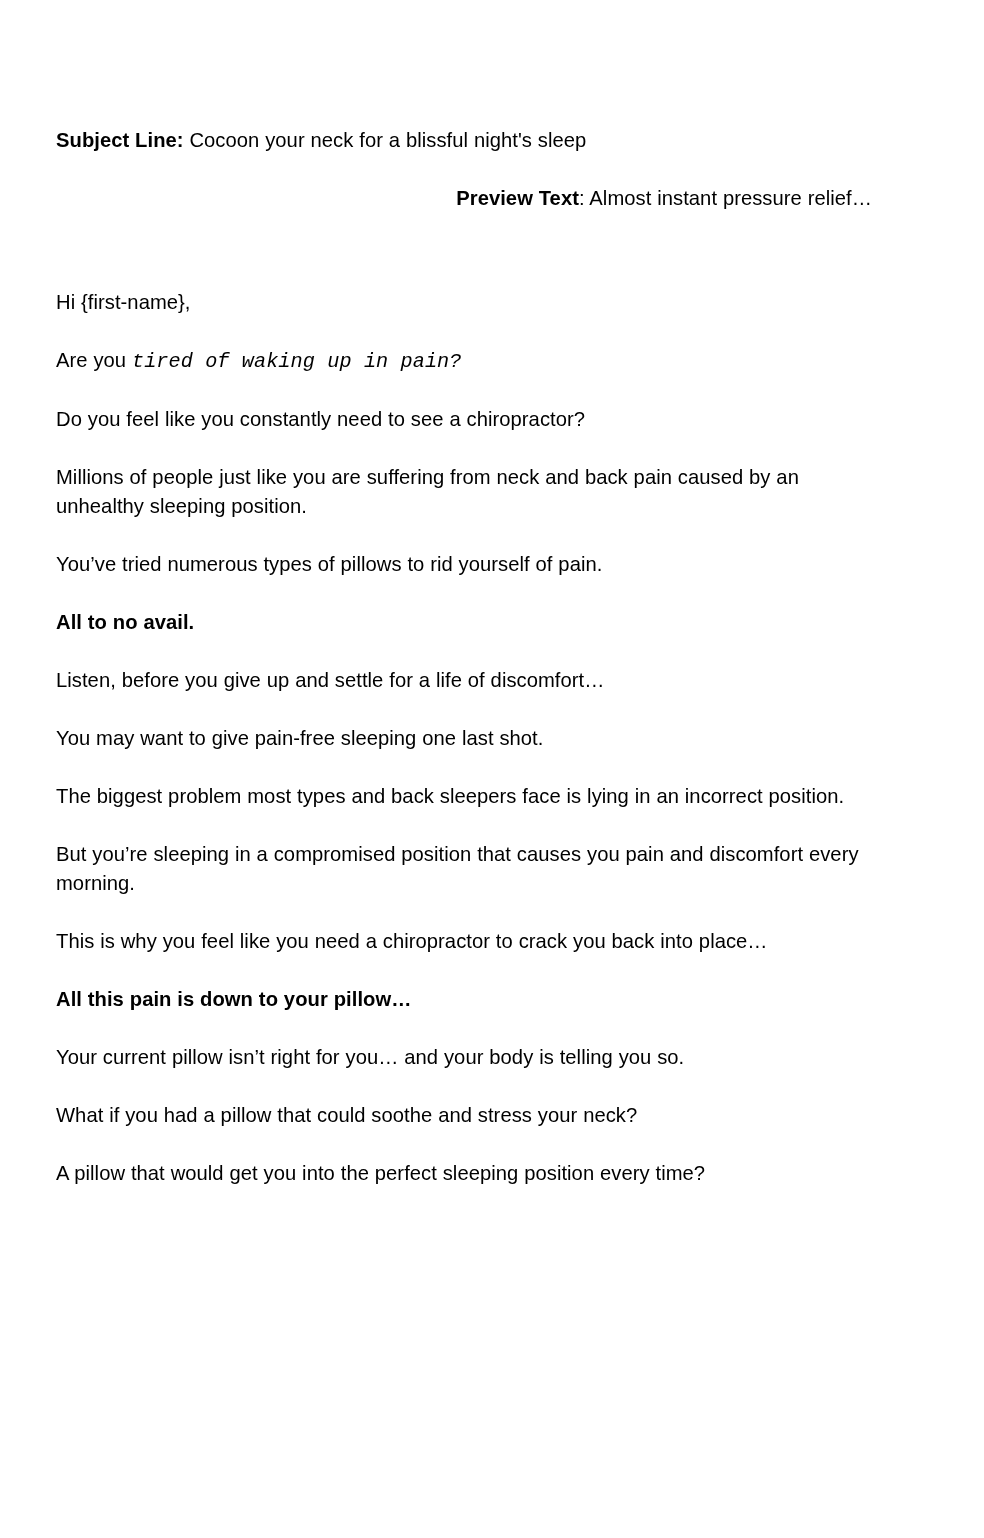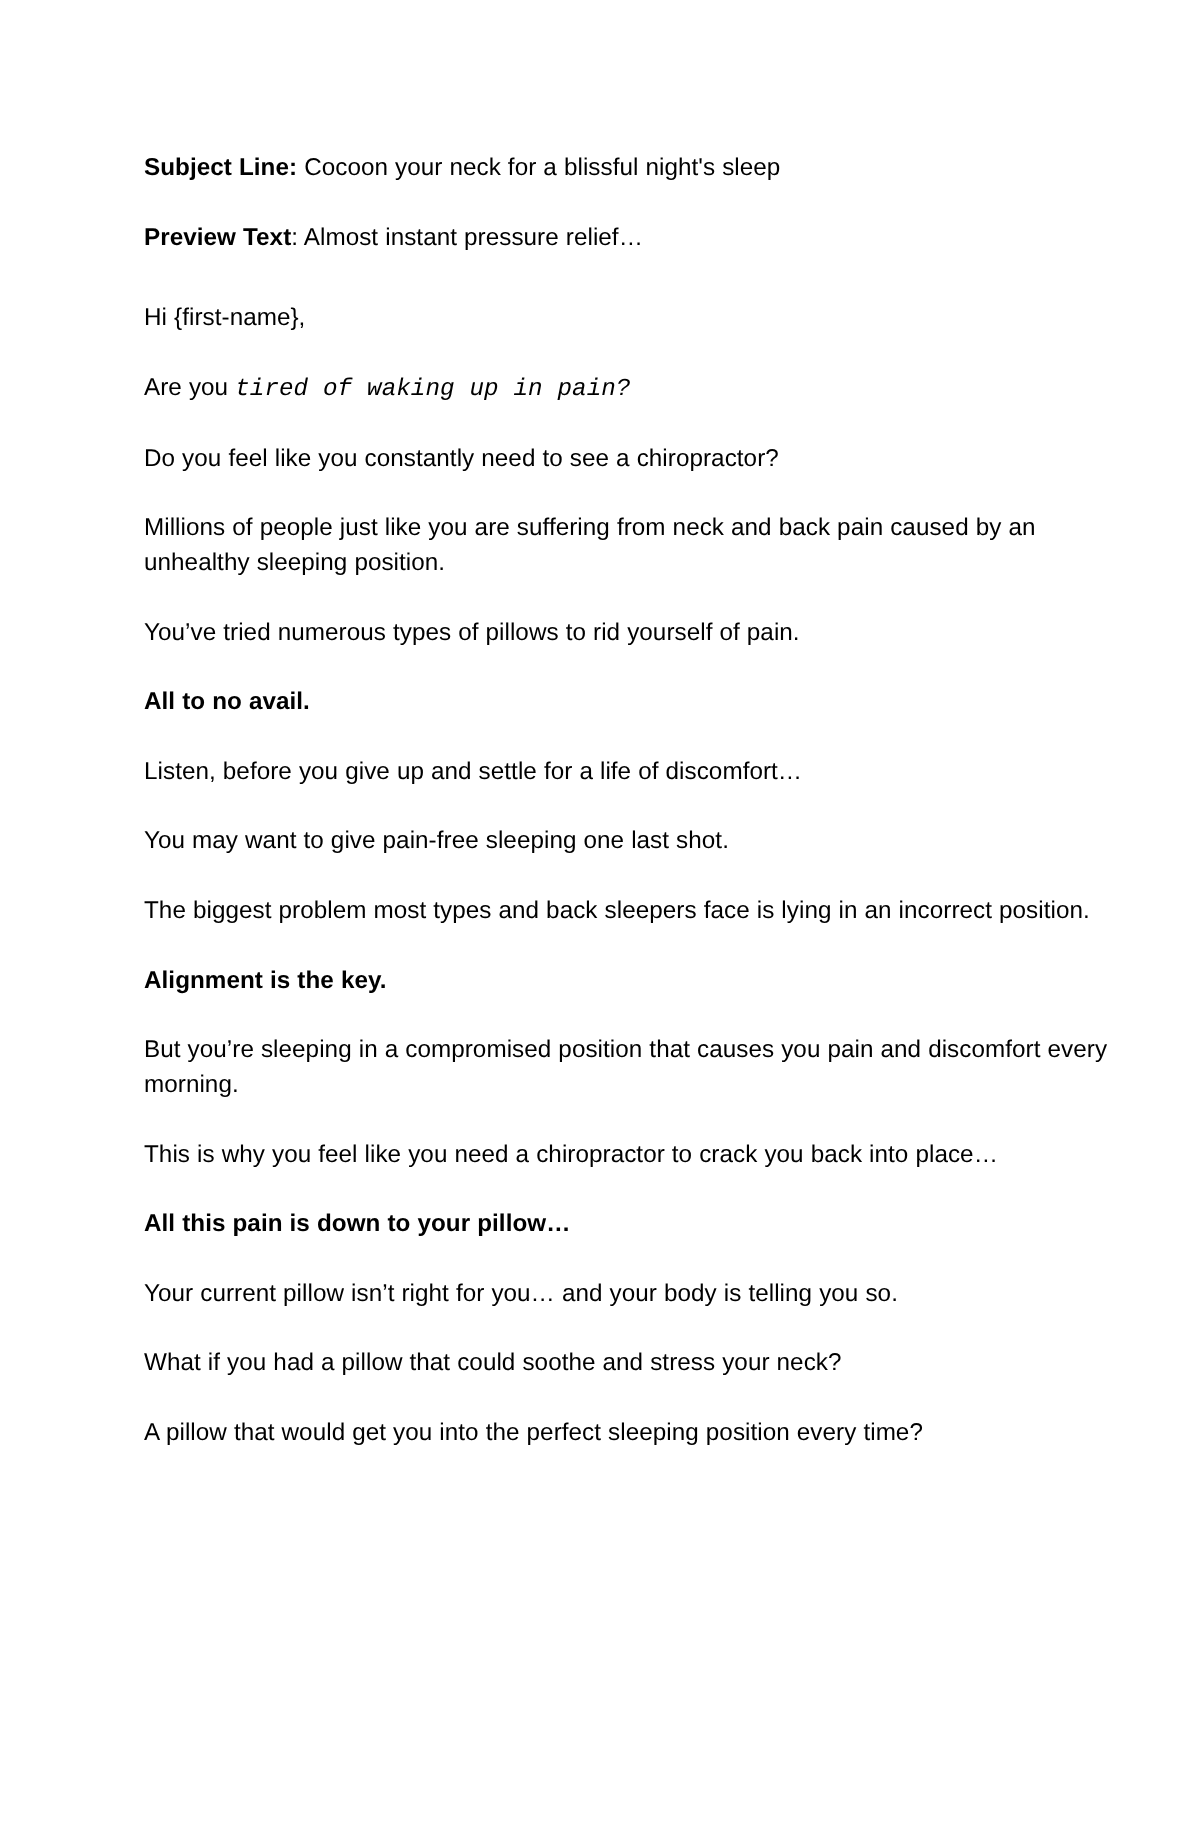--- a/index.html
+++ b/index.html
@@ -13,37 +13,38 @@
     font-family: "Liberation Sans", sans-serif;
     color: #000000;
     -webkit-font-smoothing: antialiased;
   }
   .page {
     position: relative;
     width: 984px;
     height: 1538px;
     background: #ffffff;
     box-sizing: border-box;
-    padding: 126px 84px 0 120px;
+    padding: 126px 84px 0 56px;
     overflow: hidden;
   }
   .doc-body {
     width: 816px;
   }
   p.para {
     margin: 0 0 29px 0;
     font-size: 20.2px;
     line-height: 29px;
     letter-spacing: 0.05px;
     color: #000000;
     word-spacing: 0.2px;
   }
   
   p.para.gap-large {
-    margin-bottom: 38px;
+    margin-bottom: 75px;
+    text-align: right;
   }
   .b {
     font-weight: bold;
   }
   .i {
     font-style: italic;
     font-family: Liberation Mono, monospace;
   }
   .bi {
     font-weight: bold;
@@ -63,21 +64,20 @@
 
     <div id="paragraph-container">
         <p class="para"><span>Are you </span><span class="i">tired of waking up in pain?</span></p>
         <p class="para"><span>Do you feel like you constantly need to see a chiropractor?</span></p>
         <p class="para"><span>Millions of people just like you are suffering from neck and back pain caused by an unhealthy sleeping position.</span></p>
         <p class="para"><span>You’ve tried numerous types of pillows to rid yourself of pain.</span></p>
         <p class="para"><span class="bi">All to no avail.</span></p>
         <p class="para"><span>Listen, before you give up and settle for a life of discomfort…</span></p>
         <p class="para"><span>You may want to give pain-free sleeping one last shot.</span></p>
         <p class="para"><span>The biggest problem most types and back sleepers face is lying in an incorrect position.</span></p>
-        <p class="para"><span class="b">Alignment is the key.</span></p>
         <p class="para"><span>But you’re sleeping in a compromised position that causes you pain and discomfort every morning.</span></p>
         <p class="para"><span>This is why you feel like you need a chiropractor to crack you back into place…</span></p>
         <p class="para"><span class="bi">All this pain is down to your pillow…</span></p>
         <p class="para"><span>Your current pillow isn’t right for you… and your body is telling you so.</span></p>
         <p class="para"><span>What if you had a pillow that could soothe and stress your neck?</span></p>
         <p class="para"><span>A pillow that would get you into the perfect sleeping position every time?</span></p>
       </div>
 
   </div>
 </div>

